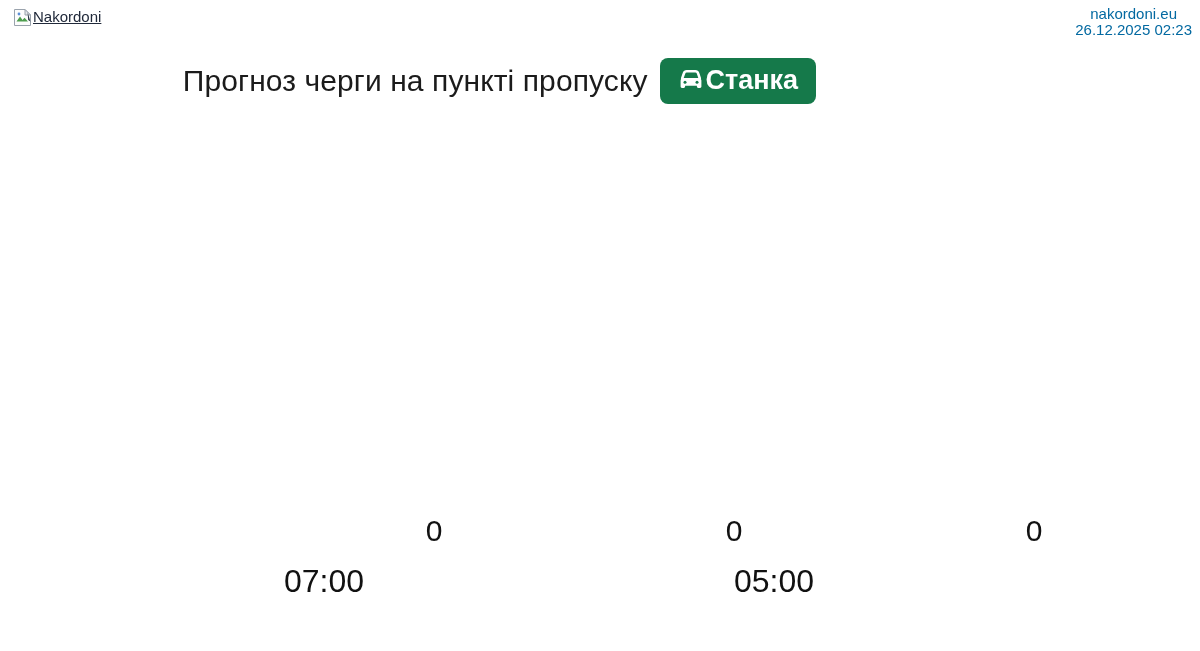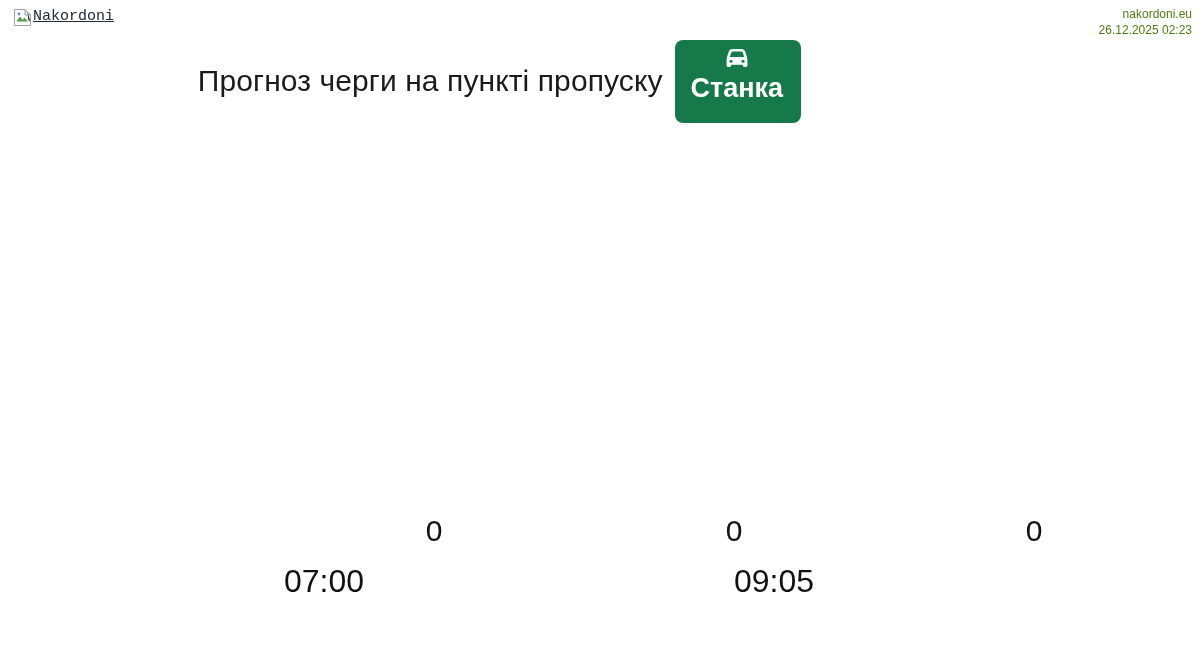--- a/index.html
+++ b/index.html
@@ -39,30 +39,30 @@
     white-space: nowrap;
   }
   .broken-img-icon {
     display: inline-block;
     width: 17px;
     height: 17px;
     position: relative;
     flex: 0 0 auto;
   }
   .broken-img-icon svg { display: block; }
-  .brand-logo-alt { font-family: Liberation Mono, monospace; }
+  .brand-logo-alt { font-family: Liberation Sans, sans-serif; }
 
   .header-meta {
     position: absolute;
     right: 8px;
     top: 6px;
-    text-align: right;
-    font-size: 12px;
+    text-align: center;
+    font-size: 15px;
     line-height: 16px;
-    color: #4d7c0f;
+    color: #0369a1;
     font-family: "Liberation Sans", "DejaVu Sans", sans-serif;
   }
   .header-meta .site { display: block; }
   .header-meta .stamp { display: block; }
 
   
   .title-row {
     position: absolute;
     top: 55px;
     left: 0;
@@ -80,26 +80,25 @@
     color: #1b1b1b;
     letter-spacing: 0.1px;
     white-space: nowrap;
   }
   .checkpoint-badge {
     display: inline-flex;
     align-items: center;
     background: #15794a;
     color: #ffffff;
     border-radius: 8px;
-    padding: 7px 18px 19px 16px;
+    padding: 7px 18px 8px 16px;
     font-size: 27px;
     line-height: 31px;
     font-weight: 700;
     white-space: nowrap;
-    flex-direction: column;
   }
   .car-icon {
     display: inline-block;
     width: 30px;
     height: 26px;
     flex: 0 0 auto;
   }
   .car-icon svg { display: block; }
   .badge-label { display: inline-block; }
 
@@ -230,17 +229,17 @@
       </div>
 
     </div>
   </div>
 
   <div class="axis-row">
     <div class="axis-col">
       <span class="axis-label">07:00</span>
     </div>
     <div class="axis-col">
-      <span class="axis-label">09:05</span>
+      <span class="axis-label">05:00</span>
     </div>
   </div>
 
 </div>
 
 </body></html>

